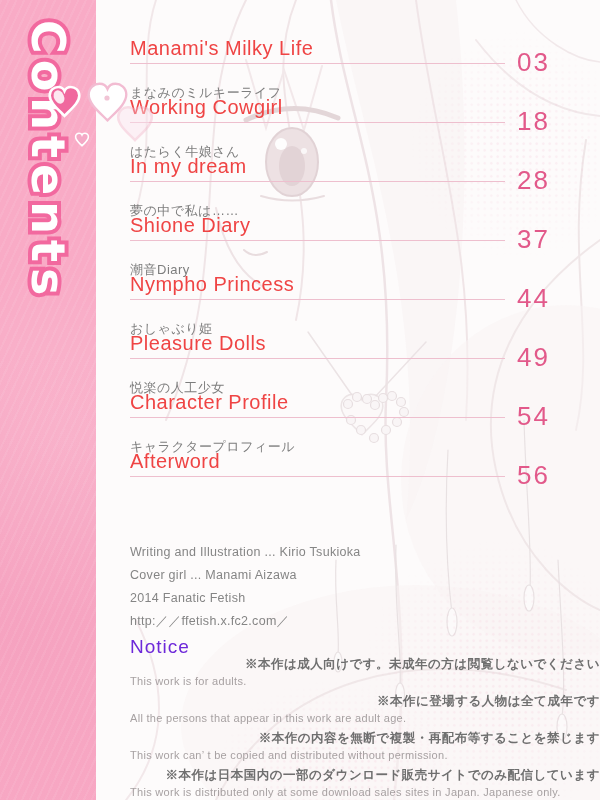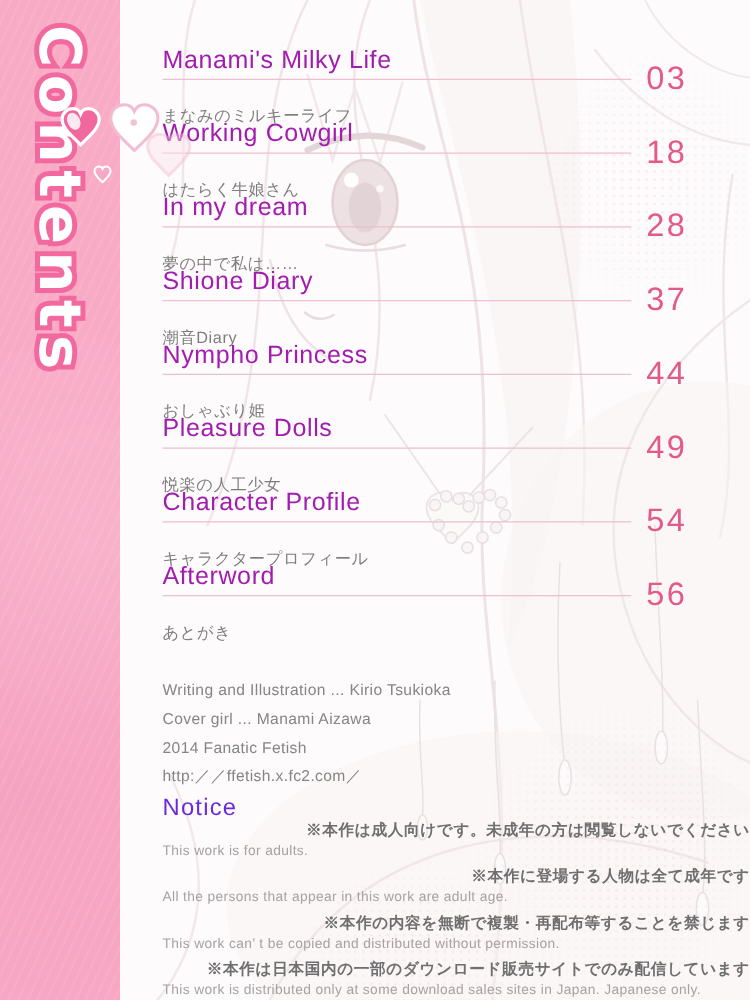--- a/index.html
+++ b/index.html
@@ -43,21 +43,21 @@
             mask-image:radial-gradient(closest-side,#000 30%,transparent 100%);
   }
   .dots1{right:-30px;top:30px;width:220px;height:230px;}
   .dots2{right:-40px;top:540px;width:280px;height:280px;}
   .dots3{left:120px;bottom:-50px;width:240px;height:170px;}
   .content{position:relative;z-index:3;padding:36px 0 0 34px;}
   
   .toc-entry{display:flex;align-items:flex-start;margin-bottom:13px;height:46px;}
   .toc-text{width:375px;}
   .toc-title{
-    font-size:20px;line-height:24px;letter-spacing:.5px;color:#a21caf;
+    font-size:20px;line-height:24px;letter-spacing:.5px;color:#ef4444;
     border-bottom:1px solid #eebfce;padding-bottom:3px;white-space:nowrap;
   }
   .toc-sub{font-size:13px;line-height:16px;margin-top:21px;color:#7d7d7d;letter-spacing:.5px;}
   .toc-page{font-size:26px;line-height:24px;margin:14px 0 0 12px;color:#e2598a;letter-spacing:2px;text-align:center;}
   
   .credits{margin-top:46px;}
   .credit-line{font-size:12.5px;line-height:23px;color:#858585;letter-spacing:.3px;}
   
   .notice-heading{margin-top:3px;font-size:19px;line-height:21px;color:#6d28d9;letter-spacing:1px;}
   .notice-items{margin-top:0;}
@@ -223,21 +223,20 @@
           <div class="toc-text">
             <div class="toc-title">Character Profile</div>
             <div class="toc-sub">キャラクタープロフィール</div>
           </div>
           <div class="toc-page">54</div>
         </div>
 
         <div class="toc-entry">
           <div class="toc-text">
             <div class="toc-title">Afterword</div>
-            <div class="toc-sub">あとがき</div>
           </div>
           <div class="toc-page">56</div>
         </div>
       </div>
 
     <div class="credits">
 
         <div class="credit-line">Writing and Illustration ... Kirio Tsukioka</div>
 
         <div class="credit-line">Cover girl ... Manami Aizawa</div>

